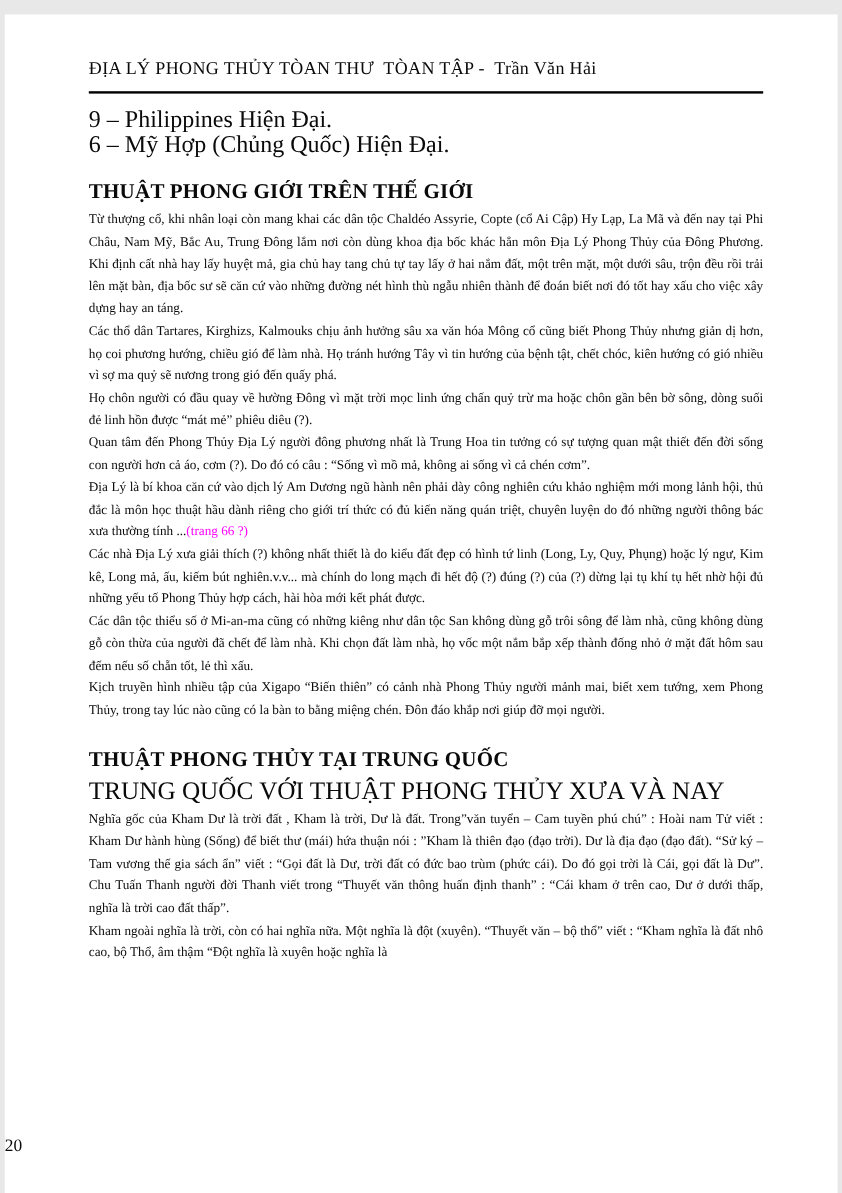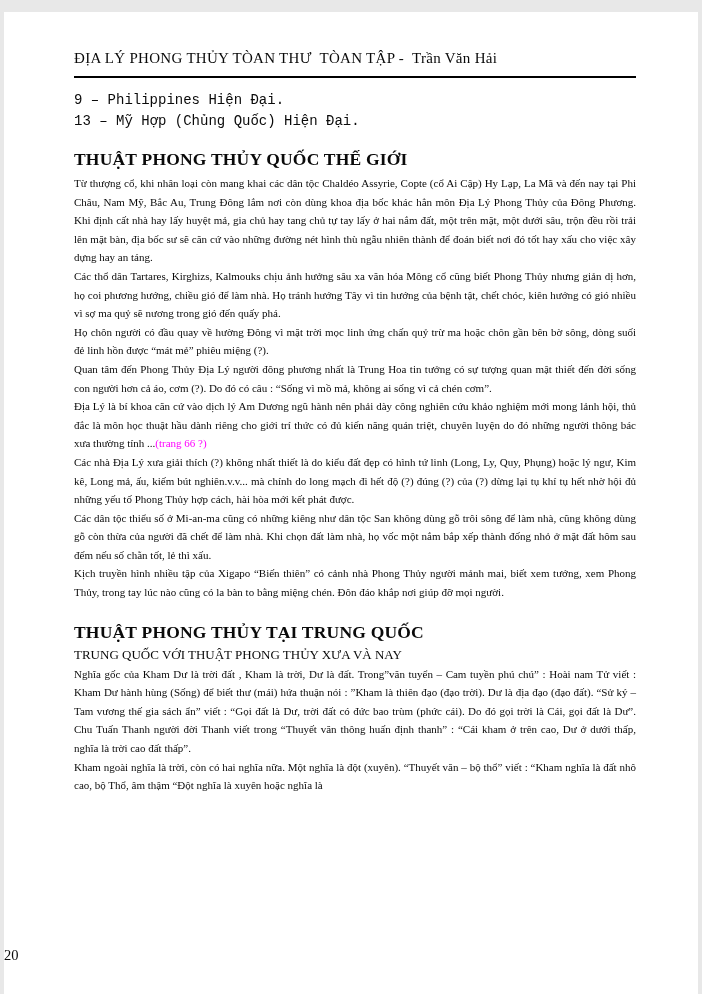--- a/index.html
+++ b/index.html
@@ -24,32 +24,31 @@
     letter-spacing: 0.3px;
     white-space: pre-wrap;
   }
   .header-divider {
     border: none;
     border-top: 2px solid #000;
     margin: 9px 0 0 0;
   }
   .intro-list { margin-top: 12px; }
   .intro-list .list-item {
-    font-size: 14px;
+    font-size: 20px;
     line-height: 20.5px;
-    font-family: Liberation Mono, monospace;
   }
   .h-main {
     font-size: 17.5px;
     font-weight: bold;
     letter-spacing: 0.2px;
     margin: 18px 0 4px 0;
   }
   .h-sub {
-    font-size: 13px;
+    font-size: 21px;
     margin: 0 0 2px 0;
     font-family: Liberation Serif, serif;
   }
   p.body-par {
     font-size: 11px;
     line-height: 18.6px;
     text-align: justify;
     margin: 0;
   }
   .section-china .h-main { margin-top: 20px; }
@@ -68,28 +67,28 @@
 <div class="page">
   <div class="content">
 
     <div class="doc-header">
       <div class="doc-header-title" data-bind="header.title">ĐỊA LÝ PHONG THỦY TÒAN THƯ  TÒAN TẬP -  Trần Văn Hải</div>
       <hr class="header-divider">
     </div>
 
     <div class="intro-list">
       <div class="list-item" data-bind="intro_list.items.0">9 – Philippines Hiện Đại.</div>
-      <div class="list-item" data-bind="intro_list.items.1">13 – Mỹ Hợp (Chủng Quốc) Hiện Đại.</div>
+      <div class="list-item" data-bind="intro_list.items.1">6 – Mỹ Hợp (Chủng Quốc) Hiện Đại.</div>
     </div>
 
     <div class="section-world">
-      <div class="h-main" data-bind="section_world.heading">THUẬT PHONG THỦY QUỐC THẾ GIỚI</div>
+      <div class="h-main" data-bind="section_world.heading">THUẬT PHONG GIỚI TRÊN THẾ GIỚI</div>
       <p class="body-par" data-bind="section_world.paragraphs.0">Từ thượng cổ, khi nhân loại còn mang khai các dân tộc Chaldéo Assyrie, Copte (cổ Ai Cập) Hy Lạp, La Mã và đến nay tại Phi Châu, Nam Mỹ, Bắc Au, Trung Đông lắm nơi còn dùng khoa địa bốc khác hẳn môn Địa Lý Phong Thủy của Đông Phương. Khi định cất nhà hay lấy huyệt mả, gia chủ hay tang chủ tự tay lấy ở hai nắm đất, một trên mặt, một dưới sâu, trộn đều rồi trải lên mặt bàn, địa bốc sư sẽ căn cứ vào những đường nét hình thù ngẫu nhiên thành để đoán biết nơi đó tốt hay xấu cho việc xây dựng hay an táng.</p>
       <p class="body-par" data-bind="section_world.paragraphs.1">Các thổ dân Tartares, Kirghizs, Kalmouks chịu ảnh hưởng sâu xa văn hóa Mông cổ cũng biết Phong Thủy nhưng giản dị hơn, họ coi phương hướng, chiều gió để làm nhà. Họ tránh hướng Tây vì tin hướng của bệnh tật, chết chóc, kiên hướng có gió nhiều vì sợ ma quỷ sẽ nương trong gió đến quấy phá.</p>
-      <p class="body-par" data-bind="section_world.paragraphs.2">Họ chôn người có đầu quay về hường Đông vì mặt trời mọc linh ứng chấn quỷ trừ ma hoặc chôn gần bên bờ sông, dòng suối đẻ linh hồn được “mát mẻ” phiêu miệng (?).</p>
+      <p class="body-par" data-bind="section_world.paragraphs.2">Họ chôn người có đầu quay về hường Đông vì mặt trời mọc linh ứng chấn quỷ trừ ma hoặc chôn gần bên bờ sông, dòng suối đẻ linh hồn được “mát mẻ” phiêu diêu (?).</p>
       <p class="body-par" data-bind="section_world.paragraphs.3">Quan tâm đến Phong Thủy Địa Lý người đông phương nhất là Trung Hoa tin tưởng có sự tượng quan mật thiết đến đời sống con người hơn cả áo, cơm (?). Do đó có câu : “Sống vì mồ mả, không ai sống vì cả chén cơm”.</p>
       <p class="body-par"><span data-bind="section_world.note_paragraph.text">Địa Lý là bí khoa căn cứ vào dịch lý Am Dương ngũ hành nên phải dày công nghiên cứu khảo nghiệm mới mong lảnh hội, thủ đắc là môn học thuật hầu dành riêng cho giới trí thức có đủ kiến năng quán triệt, chuyên luyện do đó những người thông bác xưa thường tính ...</span><span class="page-note" data-bind="section_world.note_paragraph.note" data-bind-color="section_world.note_paragraph.note_color" style="color: rgb(255, 0, 255);">(trang 66 ?)</span></p>
       <p class="body-par" data-bind="section_world.paragraphs_tail.0">Các nhà Địa Lý xưa giải thích (?) không nhất thiết là do kiểu đất đẹp có hình tứ linh (Long, Ly, Quy, Phụng) hoặc lý ngư, Kim kê, Long mả, ấu, kiếm bút nghiên.v.v... mà chính do long mạch đi hết độ (?) đúng (?) của (?) dừng lại tụ khí tụ hết nhờ hội đủ những yếu tố Phong Thủy hợp cách, hài hòa mới kết phát được.</p>
       <p class="body-par" data-bind="section_world.paragraphs_tail.1">Các dân tộc thiểu số ở Mi-an-ma cũng có những kiêng như dân tộc San không dùng gỗ trôi sông để làm nhà, cũng không dùng gỗ còn thừa của người đã chết để làm nhà. Khi chọn đất làm nhà, họ vốc một nắm bắp xếp thành đống nhỏ ở mặt đất hôm sau đếm nếu số chẵn tốt, lẻ thì xấu.</p>
       <p class="body-par" data-bind="section_world.paragraphs_tail.2">Kịch truyền hình nhiều tập của Xigapo “Biến thiên” có cảnh nhà Phong Thủy người mảnh mai, biết xem tướng, xem Phong Thủy, trong tay lúc nào cũng có la bàn to bằng miệng chén. Đôn đáo khắp nơi giúp đỡ mọi người.</p>
     </div>
 
     <div class="section-china">
       <div class="h-main" data-bind="section_china.heading">THUẬT PHONG THỦY TẠI TRUNG QUỐC</div>
       <div class="h-sub" data-bind="section_china.subheading">TRUNG QUỐC VỚI THUẬT PHONG THỦY XƯA VÀ NAY</div>

